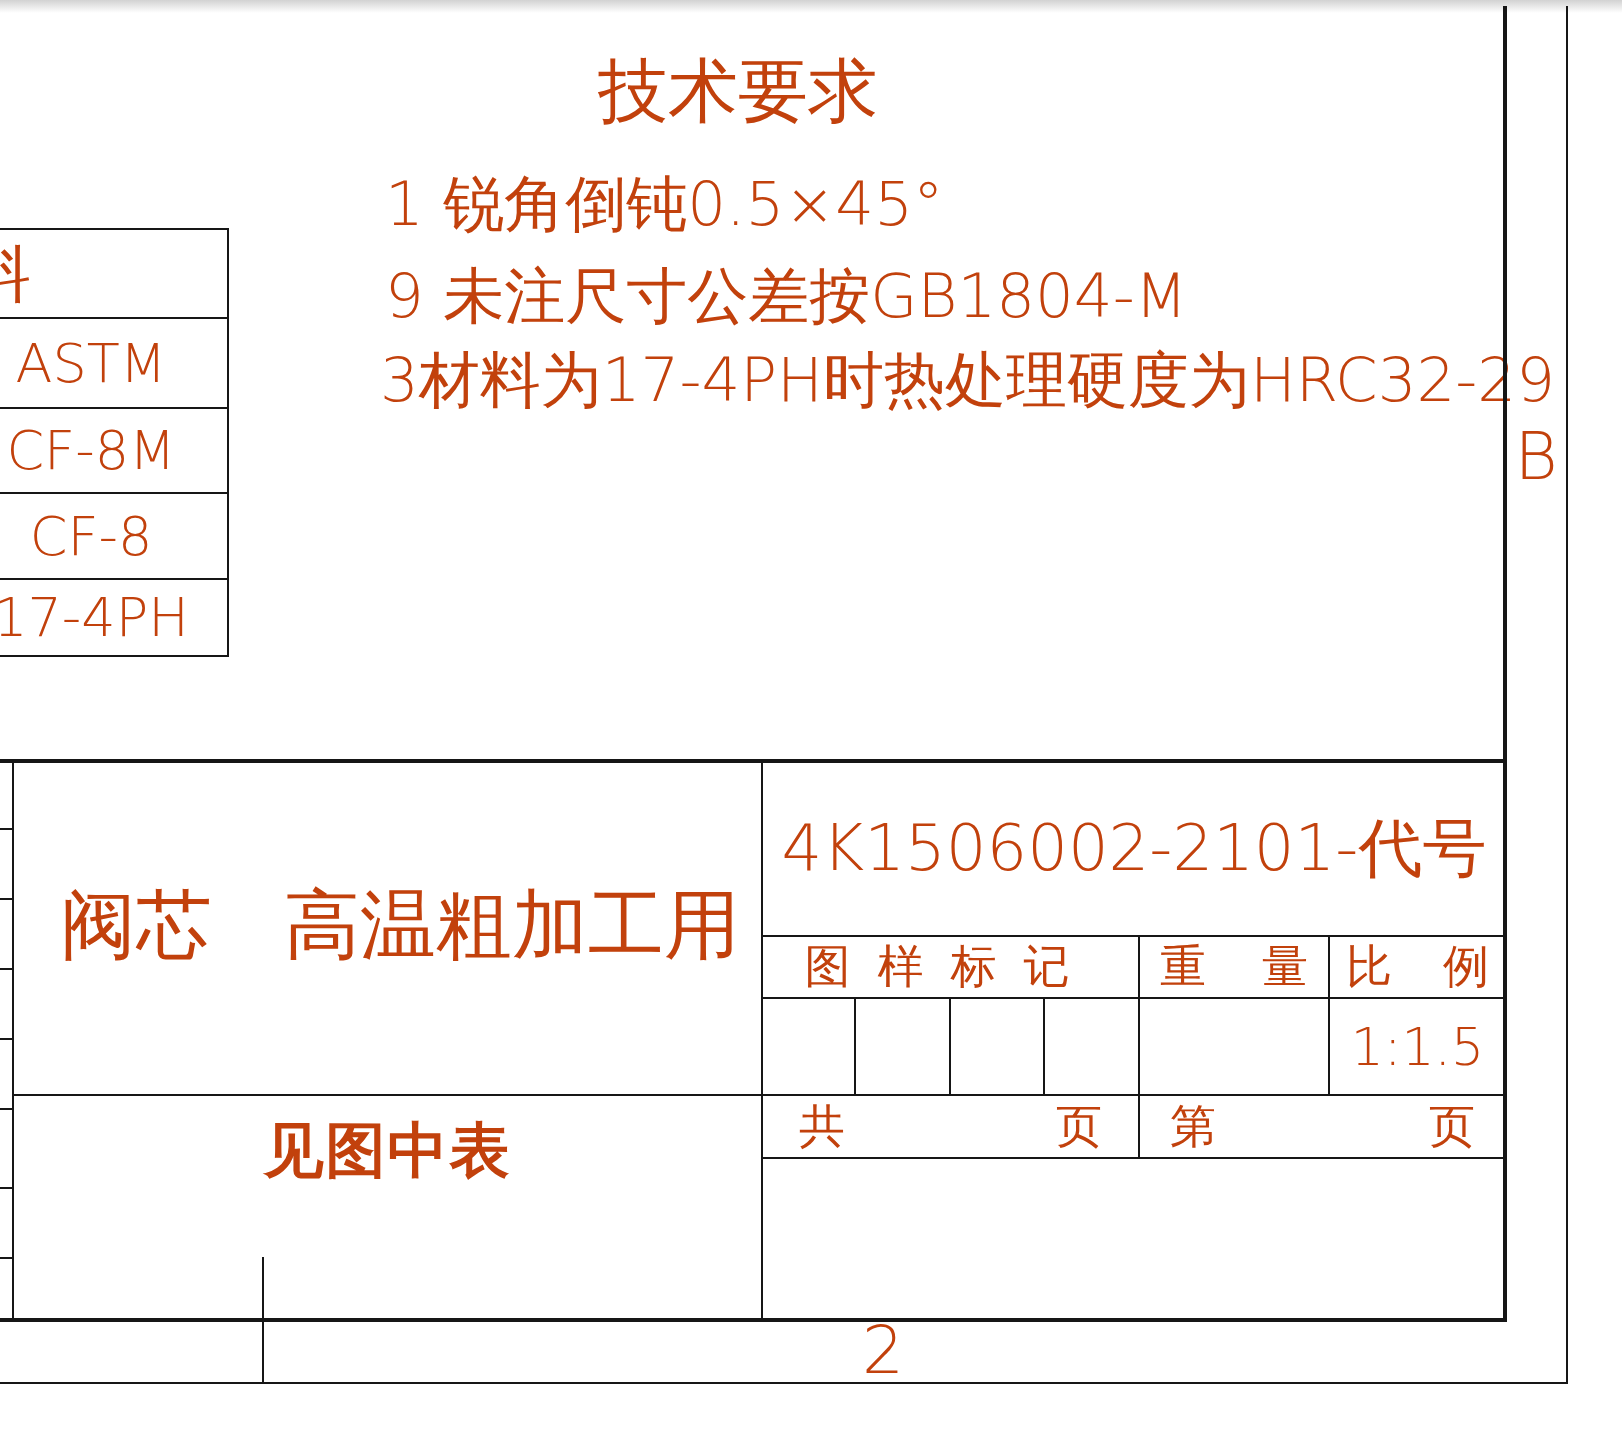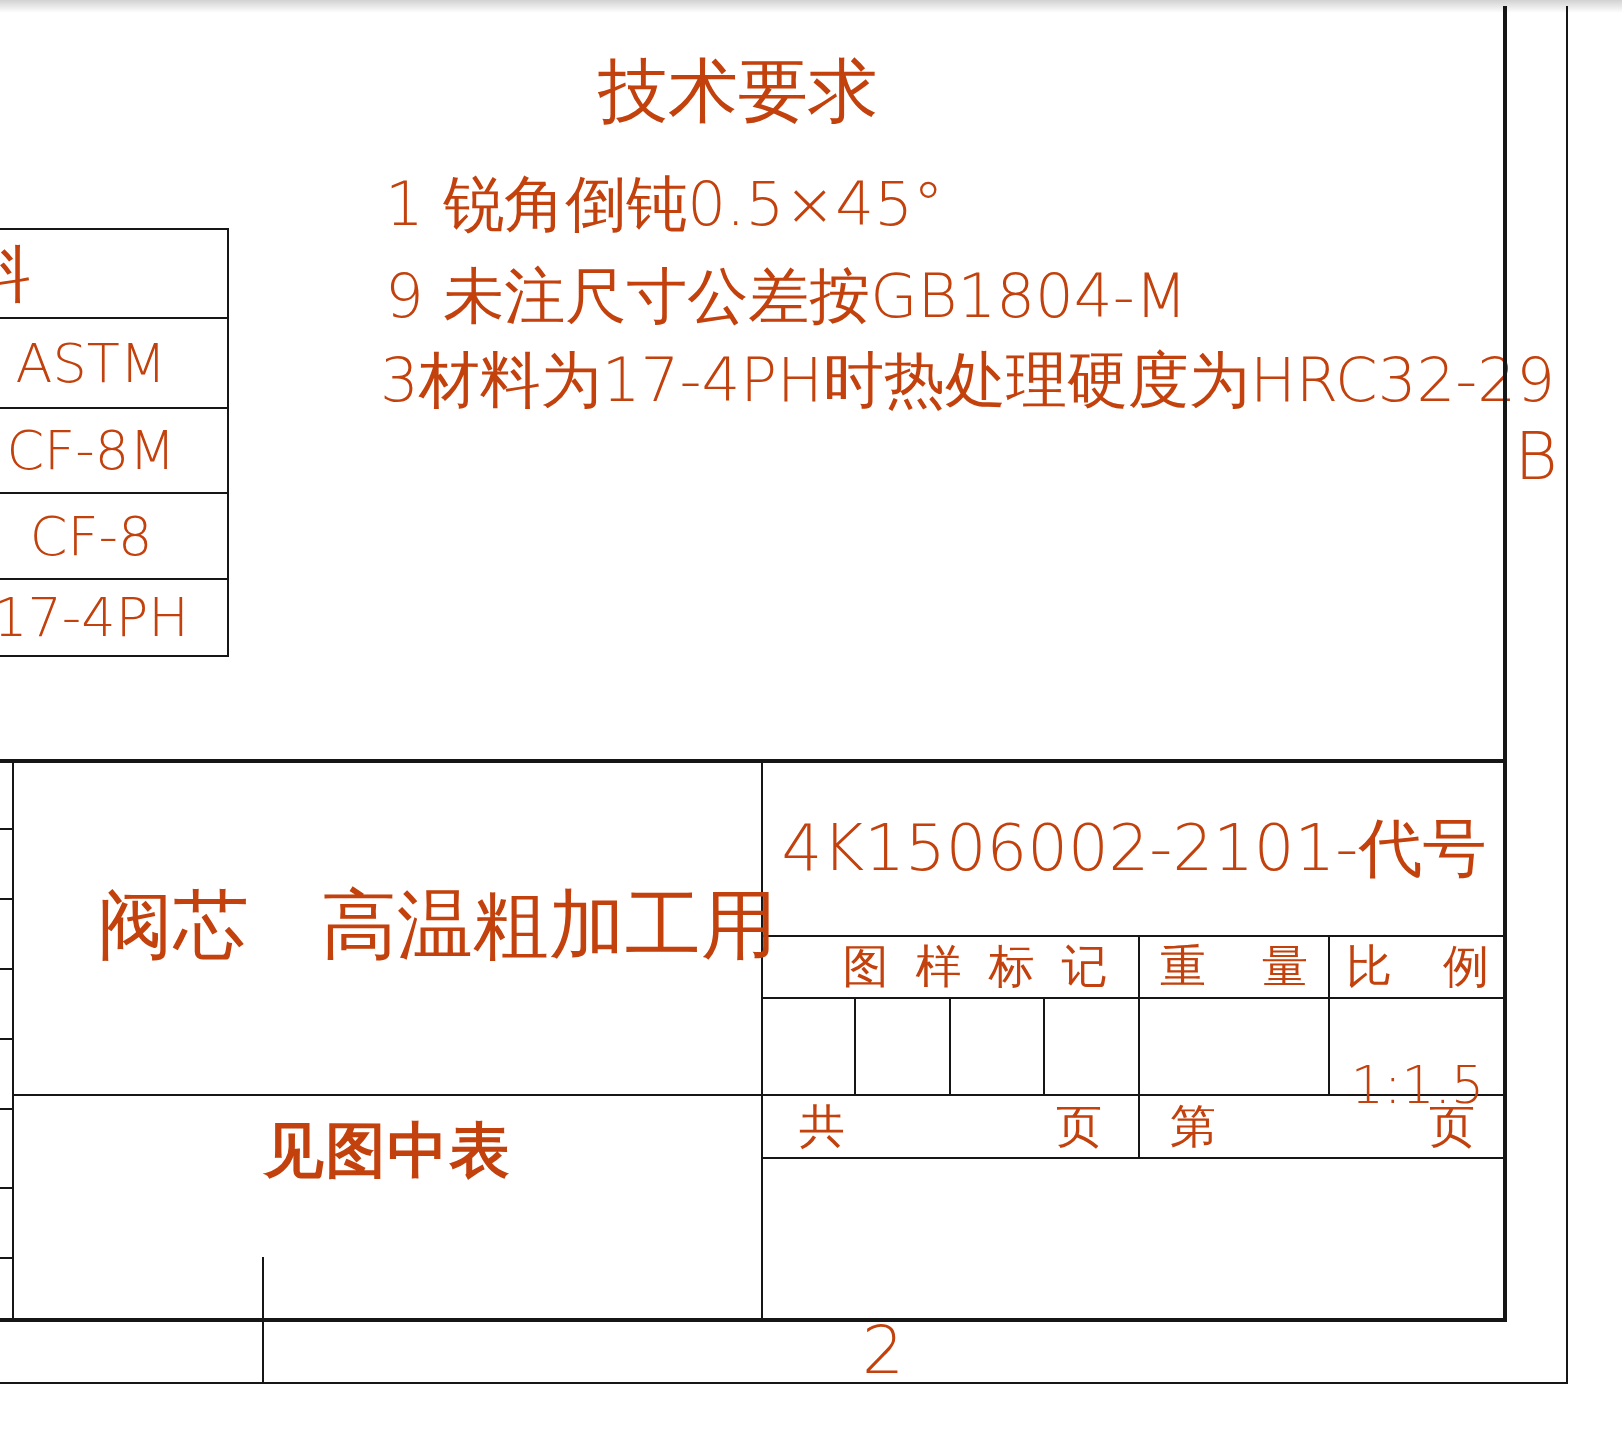--- a/index.html
+++ b/index.html
@@ -21,21 +21,21 @@
     background:linear-gradient(#d2d2d2,#ffffff);}
   
   .tech-title{font-size:70px;letter-spacing:0px;}
   .tech-line{font-size:61px;}
   
   .mat-cell{font-size:54px;}
   .mat-partial{font-size:62px;}
   
   .part-name{font-size:76px;gap:72px;}
   .draw-no{font-size:64px;}
-  .small-label{font-size:46px;padding-left:38px;}
+  .small-label{font-size:46px;}
   .spread{letter-spacing:27px;}
   .scale-val{font-size:52px;}
   .note{font-size:60px;letter-spacing:2px;}
   .zone{font-size:66px;}
 </style>
 </head>
 <body>
 
 <div id="canvas">
 
@@ -80,40 +80,40 @@
   <div class="ln" style="left:761px;top:935px;width:744px;height:2px;"></div>
   <div class="ln" style="left:761px;top:997px;width:744px;height:2px;"></div>
   <div class="ln" style="left:12px;top:1094px;width:1493px;height:2px;"></div>
   <div class="ln" style="left:761px;top:1157px;width:744px;height:2px;"></div>
   <div class="ln" style="left:854px;top:997px;width:2px;height:97px;"></div>
   <div class="ln" style="left:949px;top:997px;width:2px;height:97px;"></div>
   <div class="ln" style="left:1043px;top:997px;width:2px;height:97px;"></div>
   <div class="ln" style="left:1138px;top:935px;width:2px;height:222px;"></div>
   <div class="ln" style="left:1328px;top:935px;width:2px;height:159px;"></div>
 
-  <div class="txt part-name" style="left:60px;top:759px;width:701px;height:335px;align-items:center;margin-left:37px;">
+  <div class="txt part-name" style="left:60px;top:759px;width:701px;height:335px;align-items:center;">
     <span>阀芯</span>
     <span>高温粗加工用</span>
   </div>
 
   <div class="txt draw-no center" style="left:763px;top:761px;width:742px;height:174px;">4K1506002-2101-代号</div>
 
   <div class="txt small-label spread center" style="left:763px;top:937px;width:375px;height:60px;">图样标记</div>
 
   <div class="txt small-label between" style="left:1140px;top:937px;width:188px;height:60px;padding:0 20px;box-sizing:border-box;">
     <span>重</span>
     <span>量</span>
   </div>
 
   <div class="txt small-label between" style="left:1330px;top:937px;width:175px;height:60px;padding:0 16px;box-sizing:border-box;">
     <span>比</span>
     <span>例</span>
   </div>
 
-  <div class="txt scale-val center" style="left:1330px;top:999px;width:175px;height:95px;margin-top:38px;">1:1.5</div>
+  <div class="txt scale-val center" style="left:1330px;top:999px;width:175px;height:95px;">1:1.5</div>
 
   <div class="txt small-label between" style="left:763px;top:1096px;width:375px;height:61px;padding:0 36px;box-sizing:border-box;">
     <span>共</span>
     <span>页</span>
   </div>
 
   <div class="txt small-label between" style="left:1140px;top:1096px;width:365px;height:61px;padding:0 30px;box-sizing:border-box;">
     <span>第</span>
     <span>页</span>
   </div>

